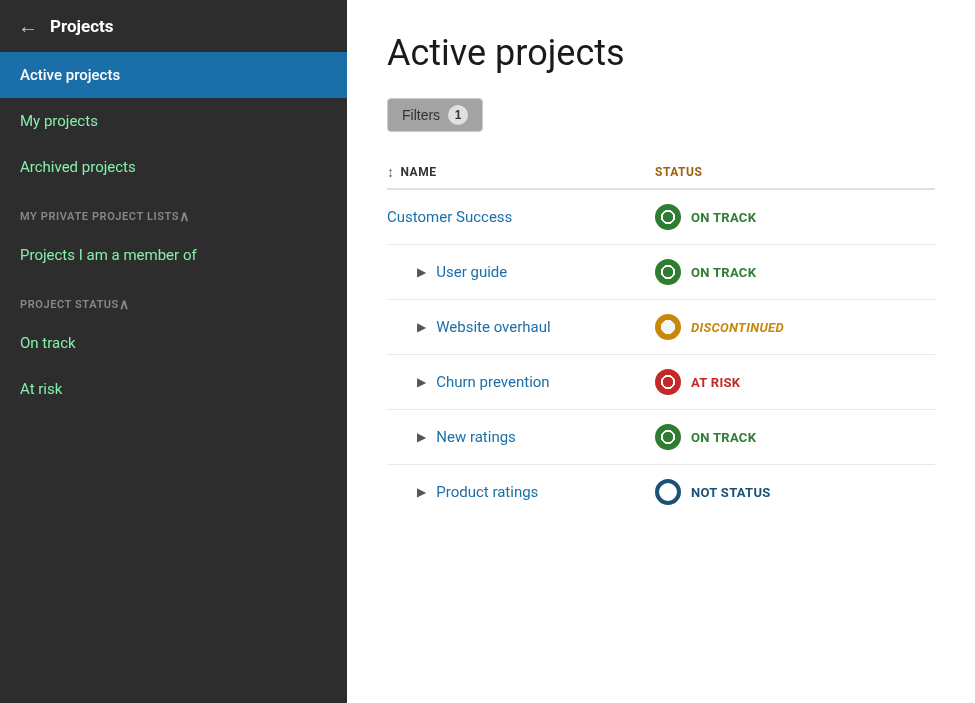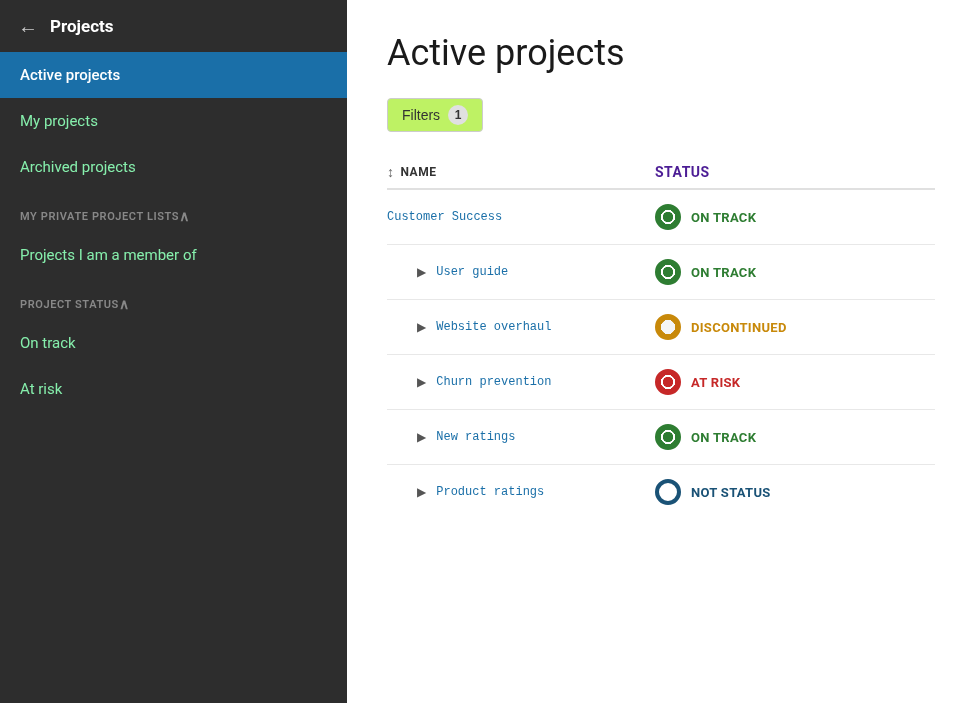--- a/index.html
+++ b/index.html
@@ -74,21 +74,21 @@
     }
     .filter-button {
       display: inline-flex;
       align-items: center;
       gap: 8px;
       border: 1px solid #ccc;
       border-radius: 4px;
       padding: 6px 14px;
       font-size: 14px;
       color: #333;
-      background: #bef264;
+      background: #a3a3a3;
       cursor: pointer;
     }
     .filter-badge {
       background: #e0e0e0;
       border-radius: 50%;
       width: 20px;
       height: 20px;
       display: inline-flex;
       align-items: center;
       justify-content: center;
@@ -110,45 +110,44 @@
       gap: 6px;
       font-size: 12px;
       font-weight: 700;
       color: #333;
       letter-spacing: 0.5px;
       text-transform: uppercase;
     }
     .sort-icon { color: #666; font-size: 14px; }
     .col-status-header {
       width: 280px;
-      font-size: 14px;
+      font-size: 12px;
       font-weight: 700;
-      color: #4c1d95;
+      color: #a16207;
       letter-spacing: 0.5px;
       text-transform: uppercase;
     }
     .project-row {
       display: flex;
       align-items: center;
       padding: 14px 0;
       border-bottom: 1px solid #e8e8e8;
     }
     .project-row:last-child { border-bottom: none; }
     .col-name {
       flex: 1;
       display: flex;
       align-items: center;
       gap: 6px;
     }
     .project-name-link {
       color: #1a6fa8;
-      font-size: 12px;
+      font-size: 15px;
       cursor: pointer;
       text-decoration: none;
-      font-family: Liberation Mono, monospace;
     }
     .chevron-right {
       color: #555;
       font-size: 12px;
       margin-right: 4px;
     }
     .indent { margin-left: 24px; }
     .col-status {
       width: 280px;
       display: flex;
@@ -178,21 +177,21 @@
     .status-dot.not-started {
       background: #fff;
       border: 4px solid #1a5276;
     }
     .status-label {
       font-size: 13px;
       font-weight: 700;
       letter-spacing: 0.3px;
     }
     .status-label.on-track { color: #2e7d32; }
-    .status-label.discontinued { color: #c8890a; }
+    .status-label.discontinued { color: #c8890a; font-style: italic; }
     .status-label.at-risk { color: #c62828; }
     .status-label.not-started { color: #1a5276; }
   </style>
 </head>
 <body>
 
 <nav class="sidebar">
   <div class="sidebar-header">
     <span class="back-arrow">←</span>
     <span>Projects</span>

